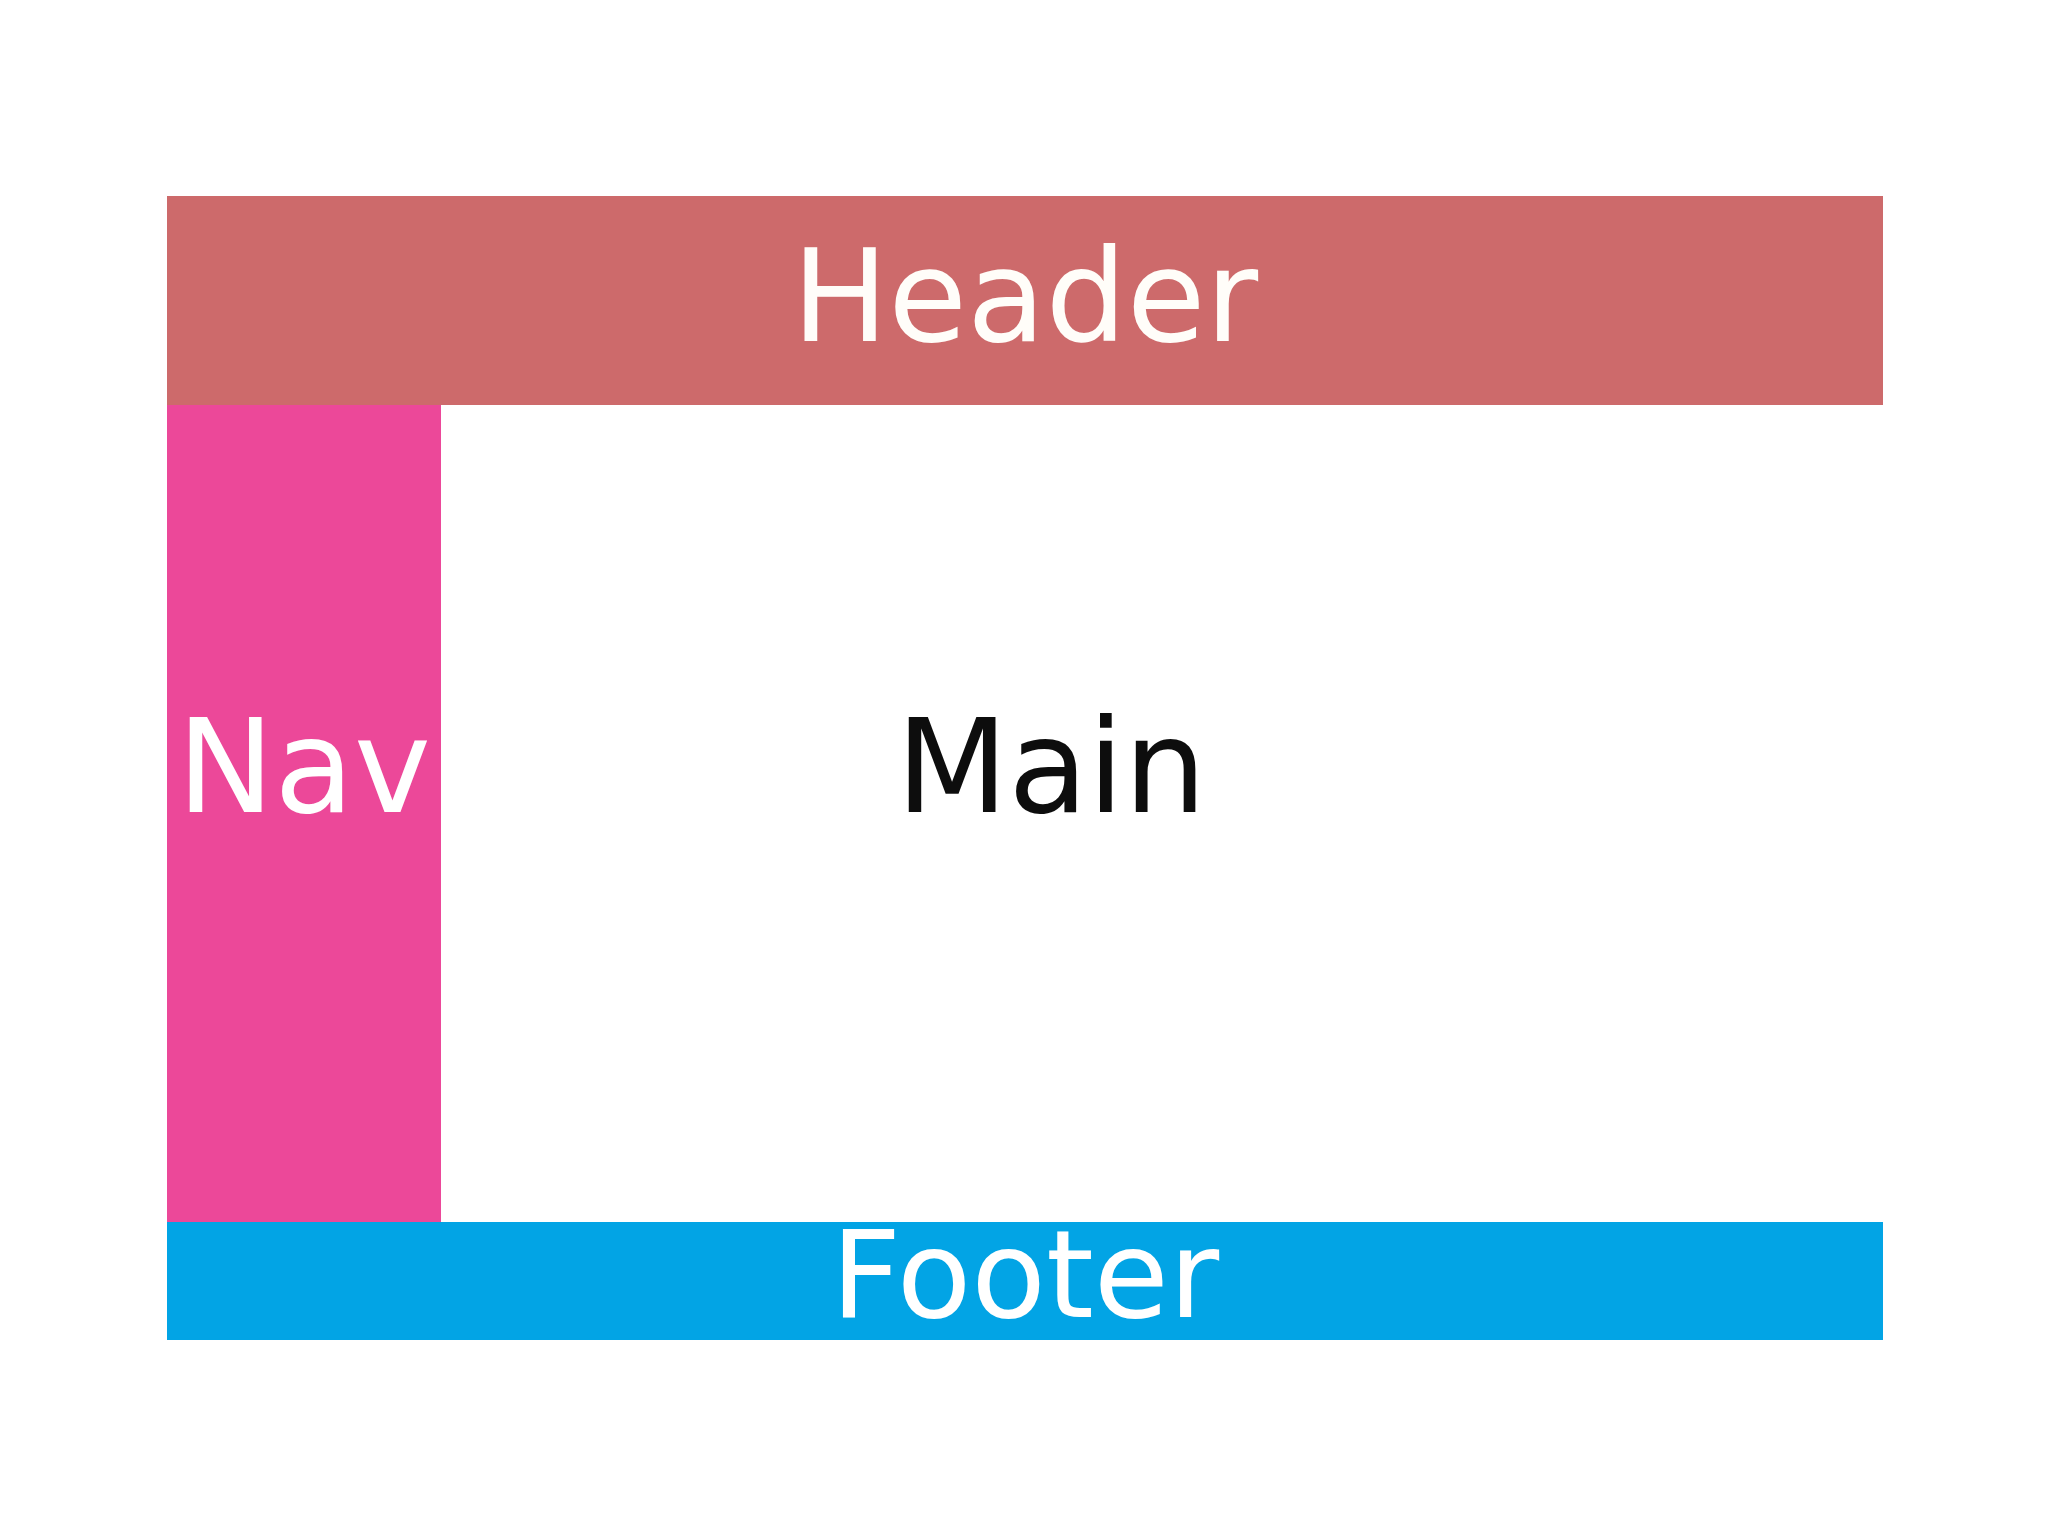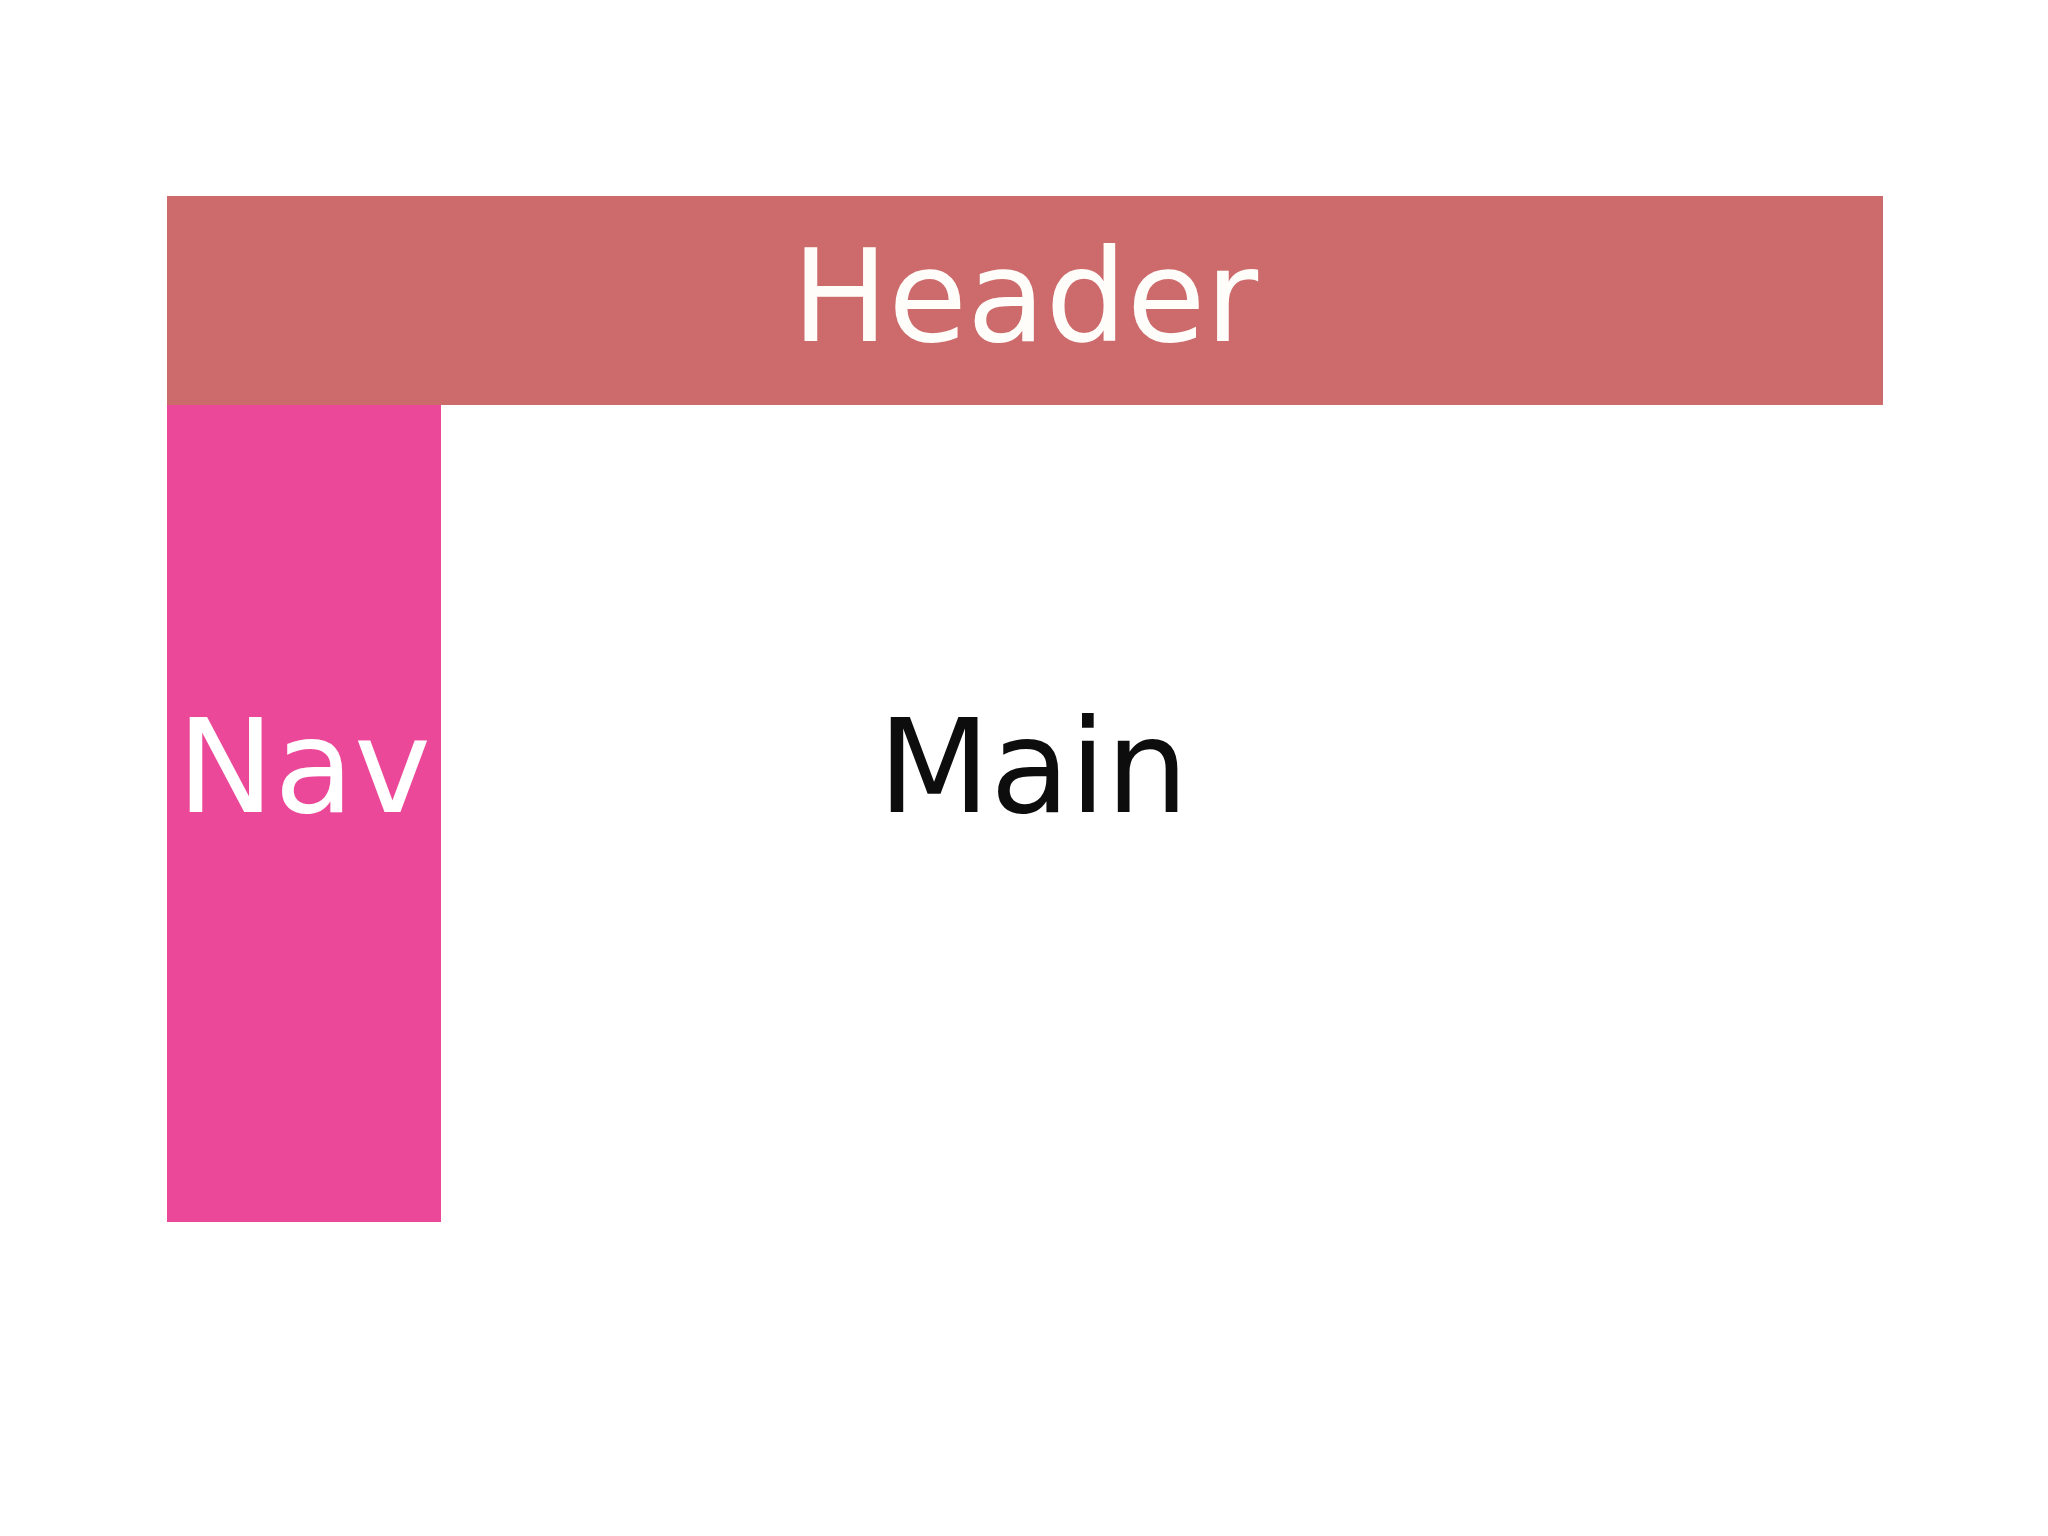--- a/index.html
+++ b/index.html
@@ -71,20 +71,21 @@
     font-size: 130px;
     line-height: 1;
     font-weight: 400;
     white-space: nowrap;
   }
 
   .main-band {
     flex: 1 1 auto;
     background: #ffffff;
     position: relative;
+    margin-left: 18px;
   }
   .main-label {
     position: absolute;
     left: 437px;         
     top: 297px;
     color: #0d0d0d;
     font-size: 130px;
     line-height: 1;
     font-weight: 400;
     white-space: nowrap;
@@ -126,14 +127,17 @@
     <div class="nav-band">
       <span class="nav-label">Nav</span>
     </div>
 
     <div class="main-band">
       <span class="main-label">Main</span>
     </div>
 
   </div>
 
+  <div class="footer-band">
+    <span class="footer-label">Footer</span>
+  </div>
 
 </div>
 
 </body></html>

